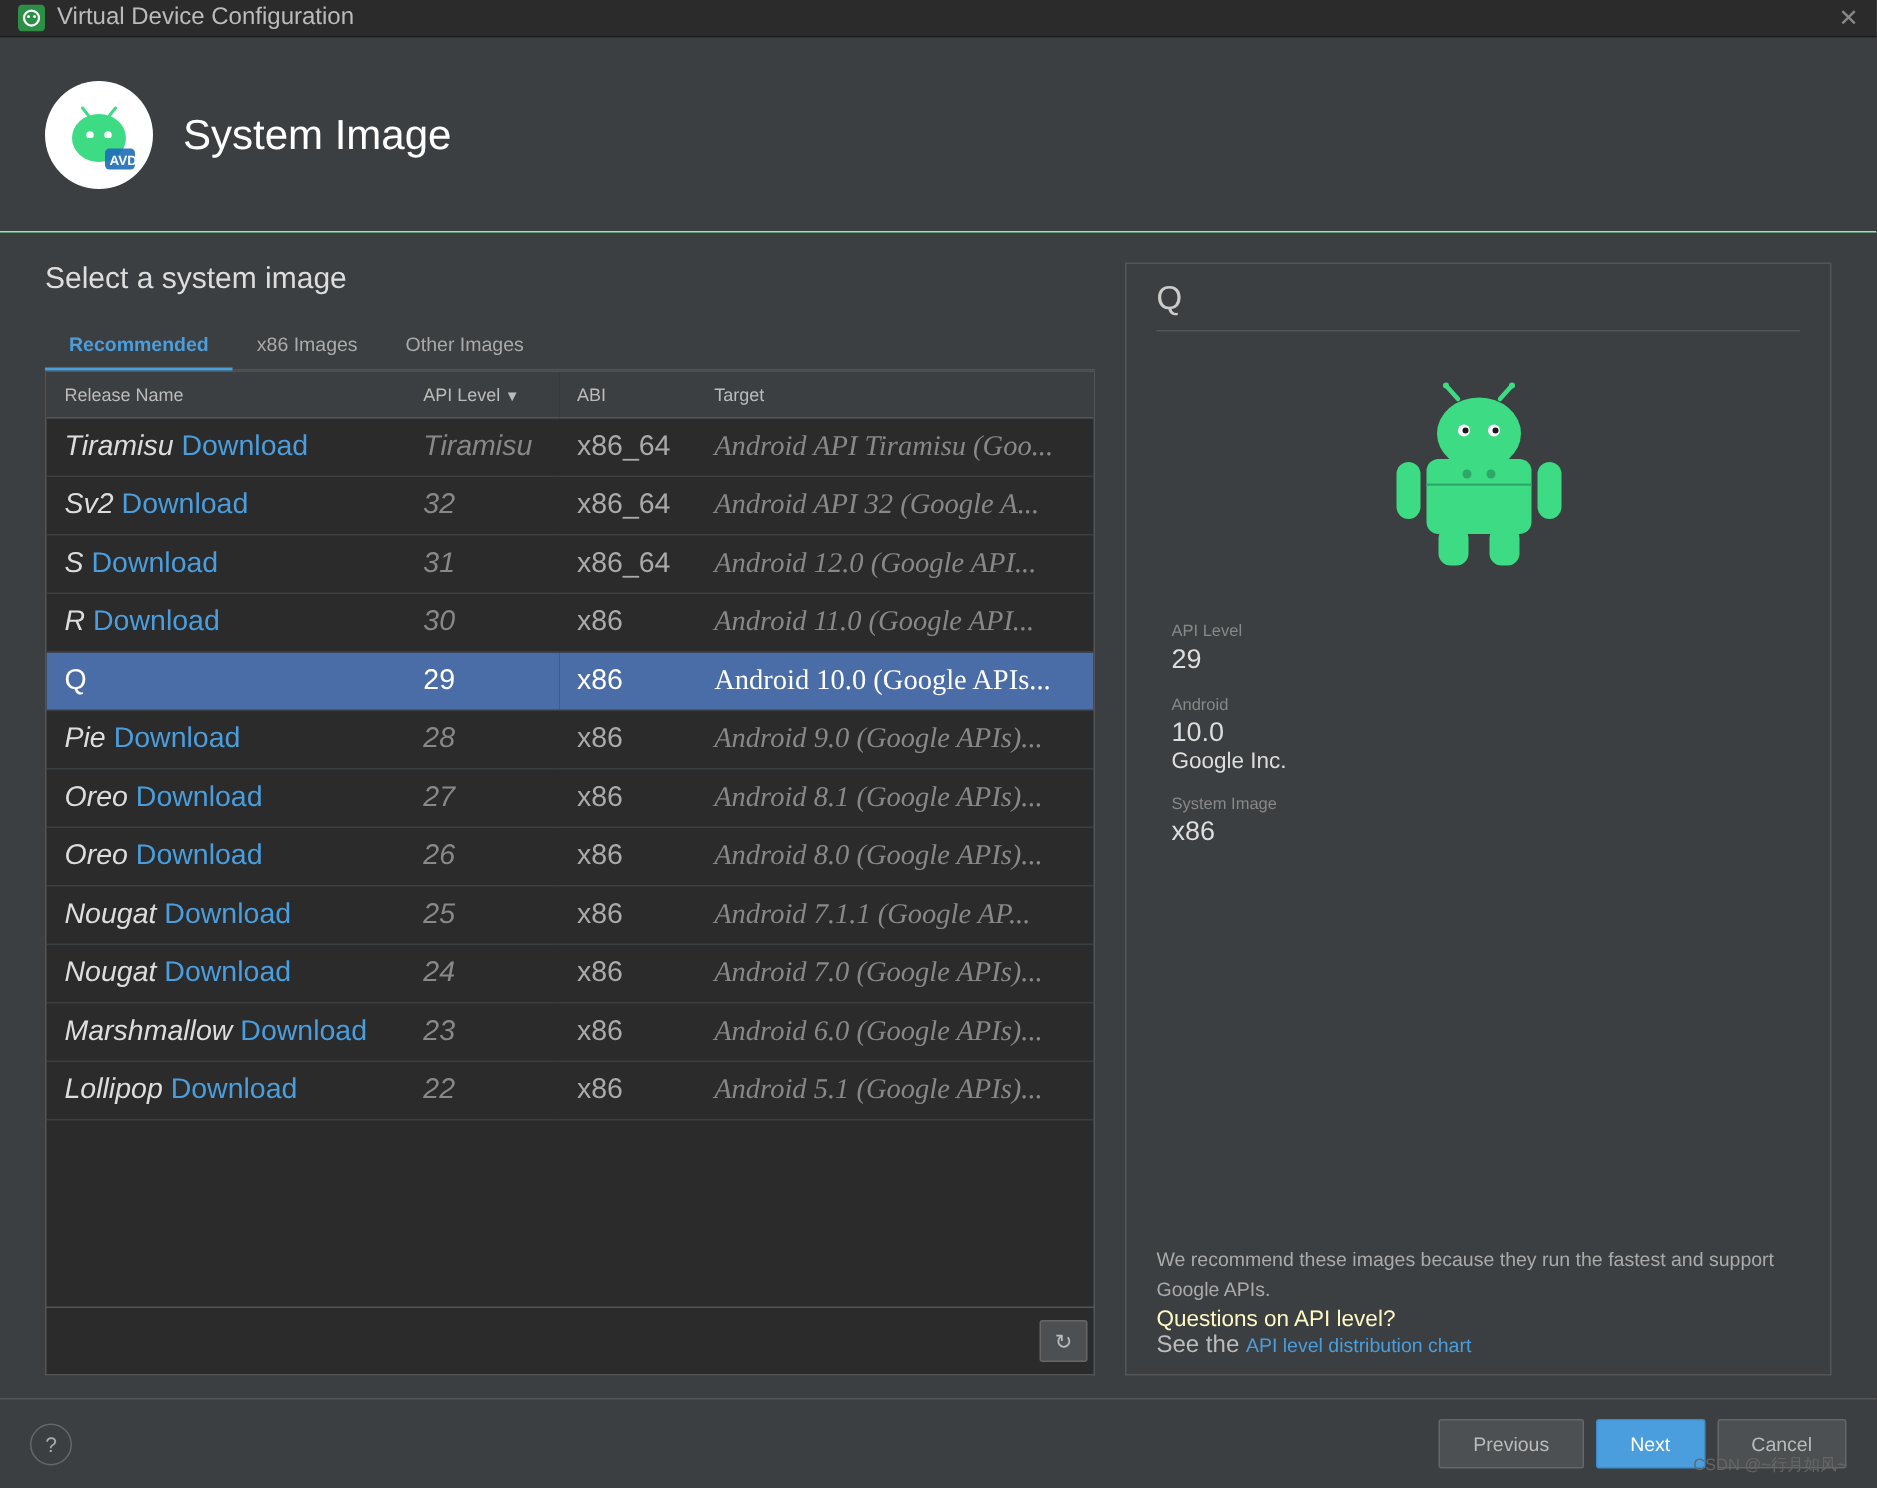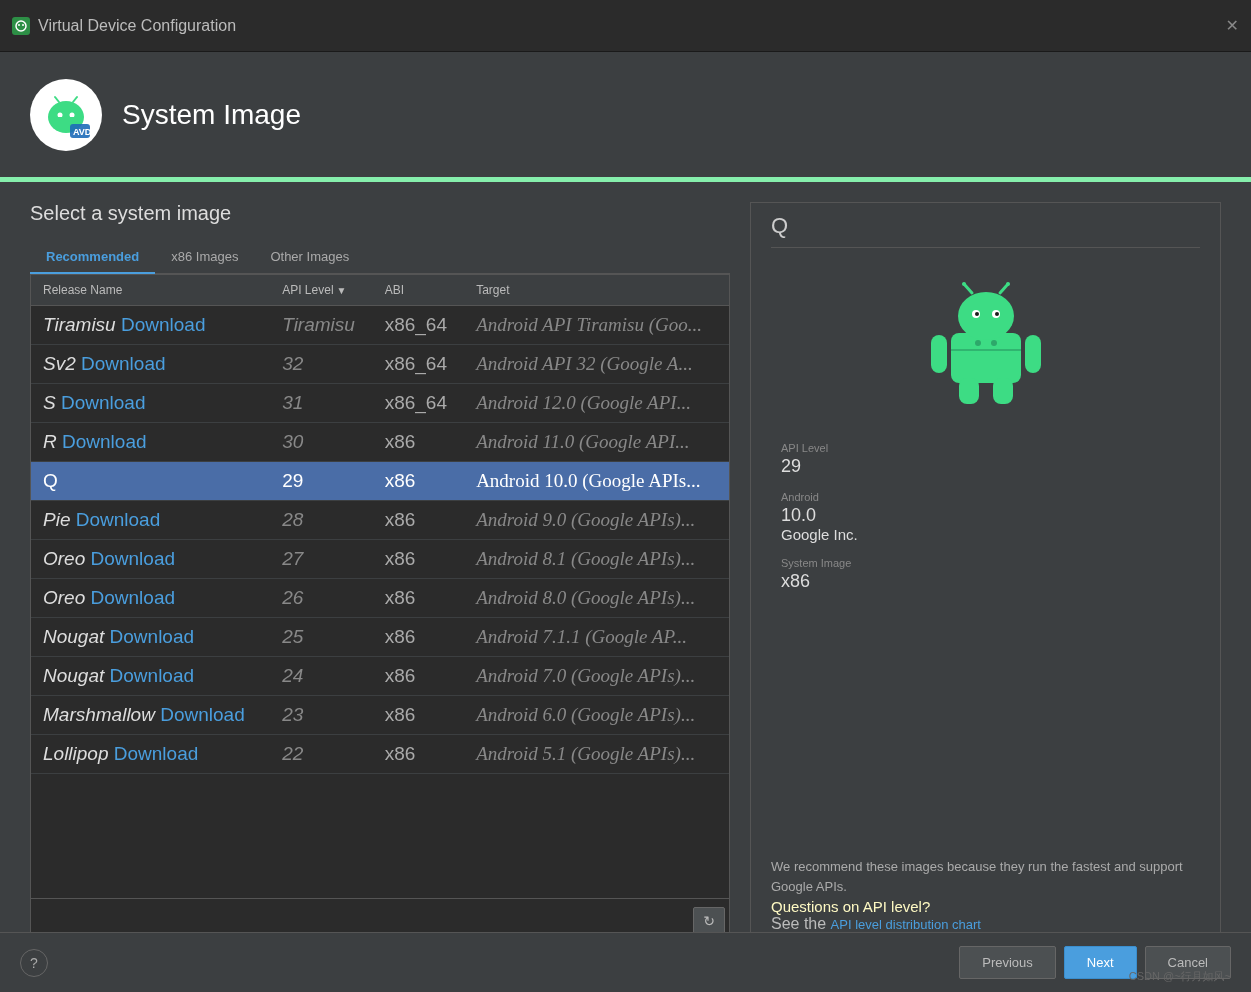--- a/index.html
+++ b/index.html
@@ -8,21 +8,21 @@
       height: 992px;
       background: #3c3f41;
       font-family: 'Segoe UI', Arial, sans-serif;
       color: #bbbbbb;
       overflow: hidden;
       position: relative;
     }
     
     #title-bar {
       background: #2b2b2b;
-      height: 52px;
+      height: 25px;
       display: flex;
       align-items: center;
       justify-content: space-between;
       padding: 0 12px;
       border-bottom: 1px solid #1a1a1a;
     }
     #title-bar-left {
       display: flex;
       align-items: center;
       gap: 8px;
@@ -36,21 +36,21 @@
       color: #888;
       cursor: pointer;
     }
     
     #header {
       background: #3c3f41;
       padding: 20px 30px 20px 30px;
       display: flex;
       align-items: center;
       gap: 20px;
-      border-bottom: 5px solid #86efac;
+      border-bottom: 1px solid #86efac;
       height: 130px;
     }
     #header-icon-circle {
       width: 72px;
       height: 72px;
       background: #ffffff;
       border-radius: 50%;
       display: flex;
       align-items: center;
       justify-content: center;

